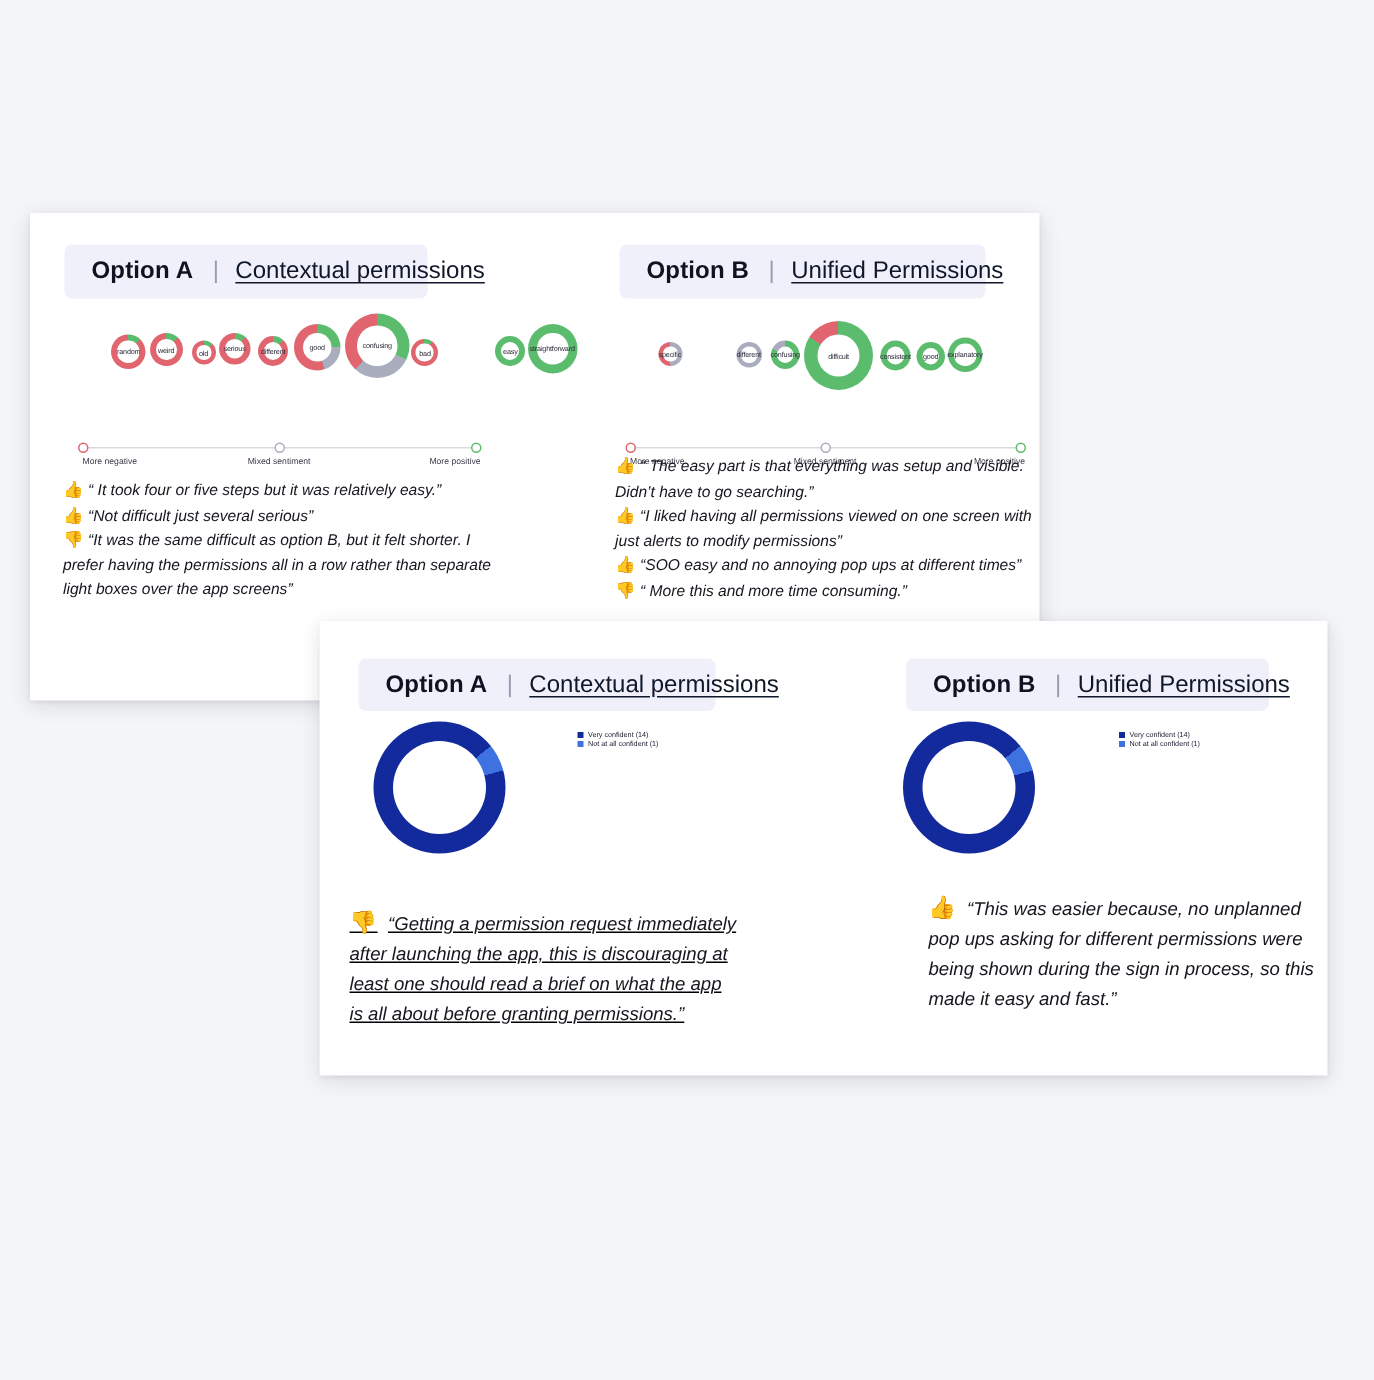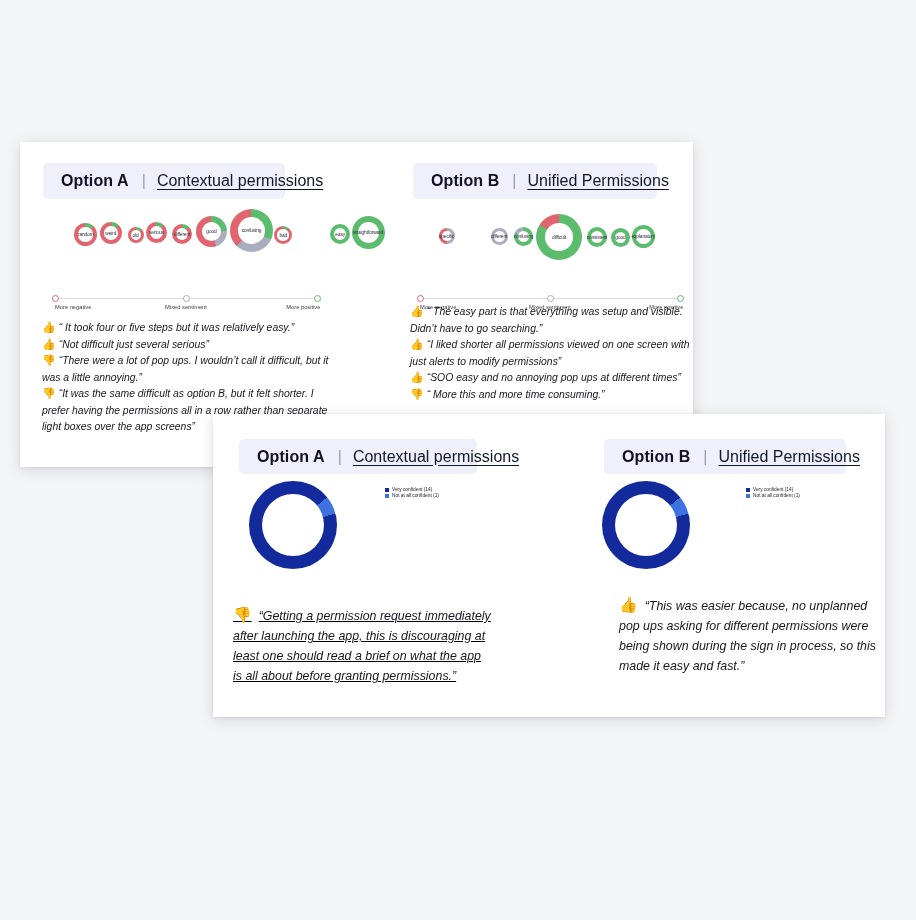--- a/index.html
+++ b/index.html
@@ -259,27 +259,26 @@
       </div>
       <div class="axis-node" style="left: 256.5px; border: 1.2px solid rgb(92, 188, 110);"></div>
       <div class="axis-tick end" style="left: 260px; transform: translateX(-100%);">
         <span>More positive</span>
       </div>
     </div>
 
   <div class="quotes" id="quotes-a" style="left:22px;top:178px;width:288px;">
       <div class="quote"><span class="thumb">👍</span><span>“ It took four or five steps but it was relatively easy.”</span></div>
       <div class="quote"><span class="thumb">👍</span><span>“Not difficult just several serious”</span></div>
-      <div class="quote"><span class="thumb">👎</span><span>“There were a lot of pop ups. I wouldn’t call it difficult, but it was a little annoying.”</span></div>
       <div class="quote"><span class="thumb">👎</span><span>“It was the same difficult as option B, but it felt shorter. I prefer having the permissions all in a row rather than separate light boxes over the app screens”</span></div>
     </div>
 
   <div class="quotes" id="quotes-b" style="left:390px;top:162px;width:290px;">
       <div class="quote"><span class="thumb">👍</span><span>“ The easy part is that everything was setup and visible. Didn’t have to go searching.”</span></div>
-      <div class="quote"><span class="thumb">👍</span><span>“I liked shorter all permissions viewed on one screen with just alerts to modify permissions”</span></div>
+      <div class="quote"><span class="thumb">👍</span><span>“I liked having all permissions viewed on one screen with just alerts to modify permissions”</span></div>
       <div class="quote"><span class="thumb">👍</span><span>“SOO easy and no annoying pop ups at different times”</span></div>
       <div class="quote"><span class="thumb">👎</span><span>“ More this and more time consuming.”</span></div>
     </div>
 </div>
 
 <div class="card clip" id="card-front">
 
   <div class="opt-pill" style="left:26px;top:25px;width:238px;height:35px;position:absolute;">
     <span class="opt-name">Option A</span>
     <span class="opt-sep">|</span>

